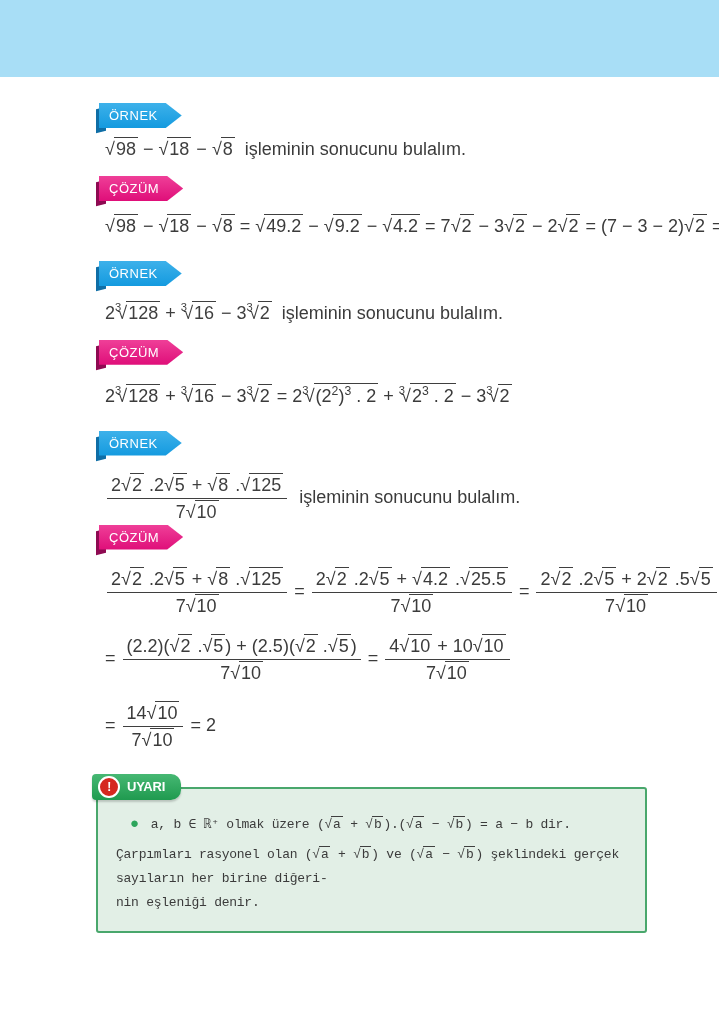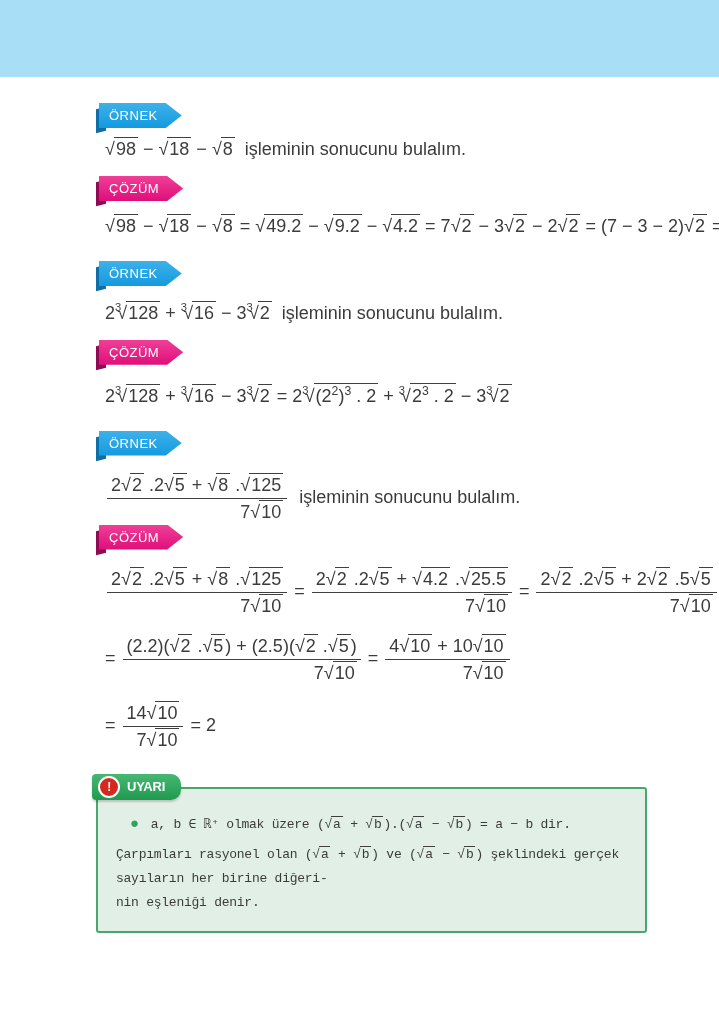--- a/index.html
+++ b/index.html
@@ -30,21 +30,21 @@
   .sol{margin:10px 7px 0 9px;}
   .indent{margin-left:127px;}
   .fracline{margin:14px 0 0 9px;font-size:18px;}
   .rad{white-space:nowrap;}
   .ridx{font-size:.62em;vertical-align:.7em;margin-right:-.35em;}
   .rsign{margin-right:-1px;}
   .rbar{display:inline-block;border-top:1.4px solid #3f3f3f;padding:0 2px;line-height:1.25;}
   sup{font-size:.68em;}
   .frac{display:inline-block;vertical-align:middle;text-align:center;padding:0 2px;}
   .fnum{padding:0 4px;border-bottom:1.4px solid #3f3f3f;}
-  .fden{padding:0 4px;text-align:right;}
+  .fden{padding:0 4px;}
 
   .section{margin-top:22px;}
 
   
   .uyari-box{
     position:relative;margin:34px 0 0 0;width:527px;
     border:2px solid #49a76c;background:#e2efe6;border-radius:3px;
     padding:22px 10px 10px 10px;font-size:13px;letter-spacing:-.25px;line-height:24px;
   }
   .uyari-ribbon{

